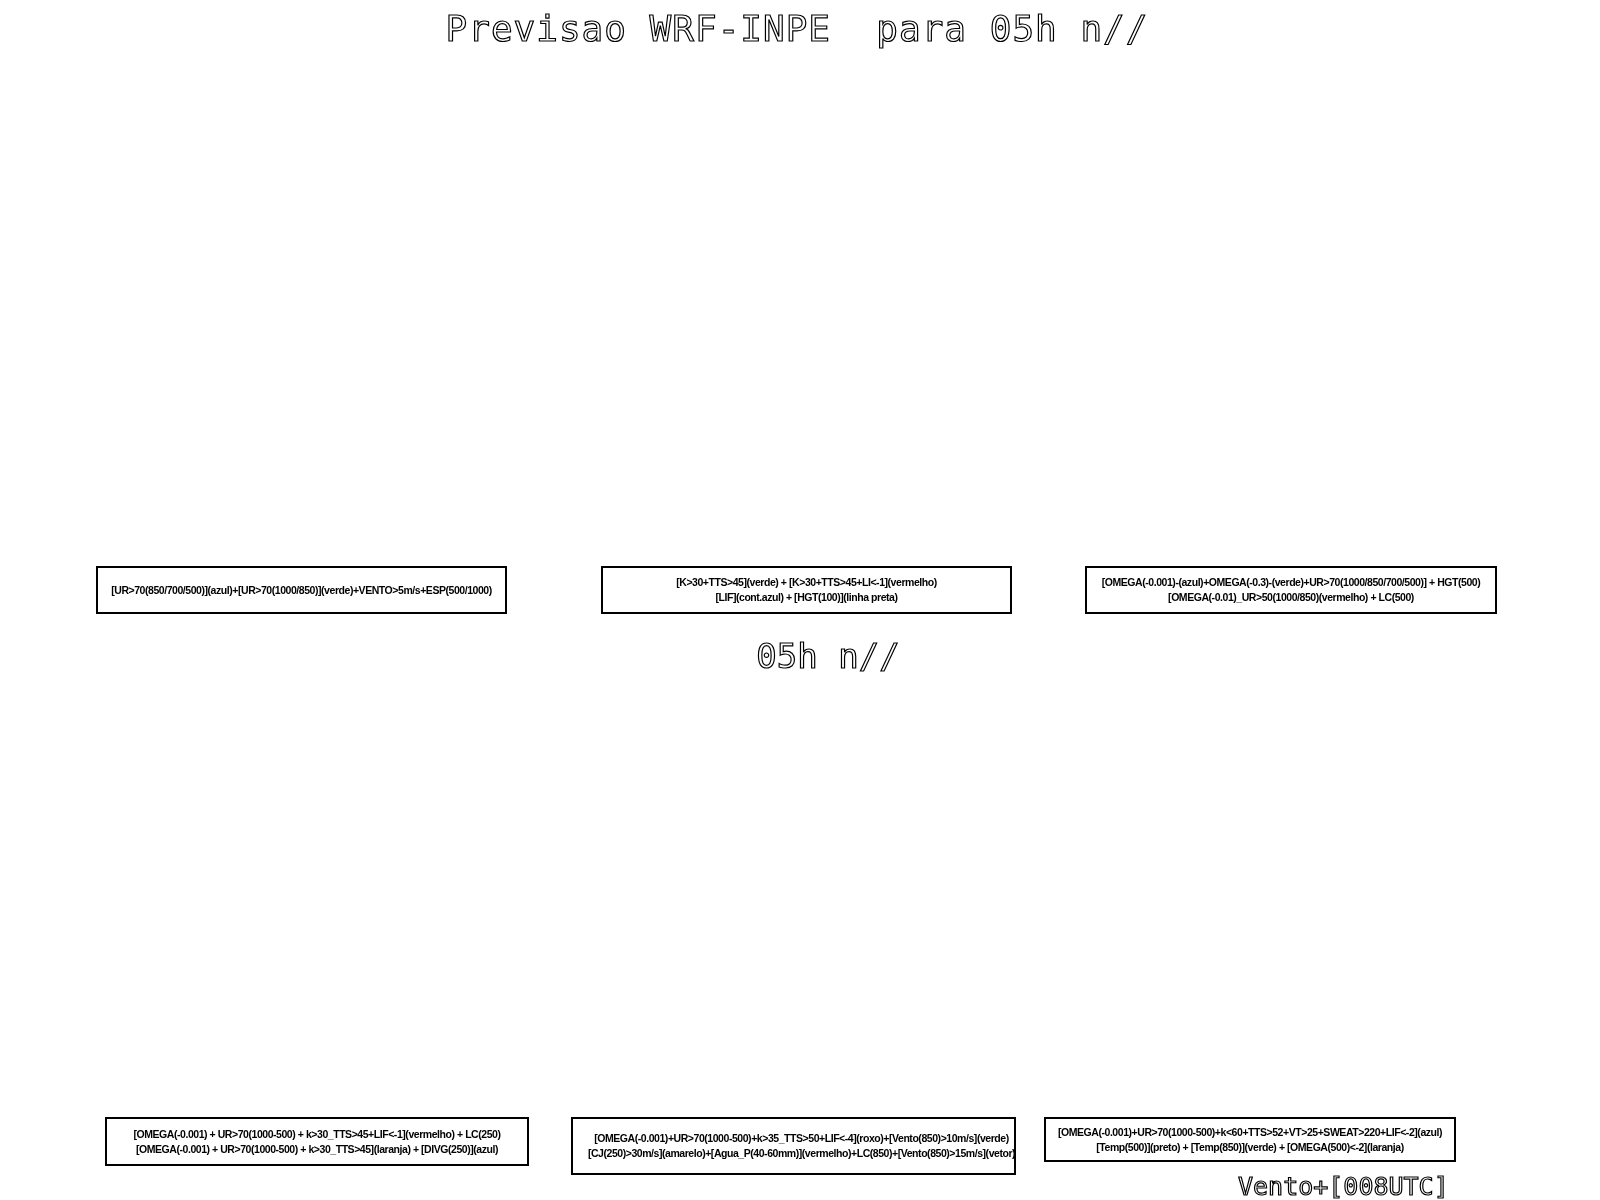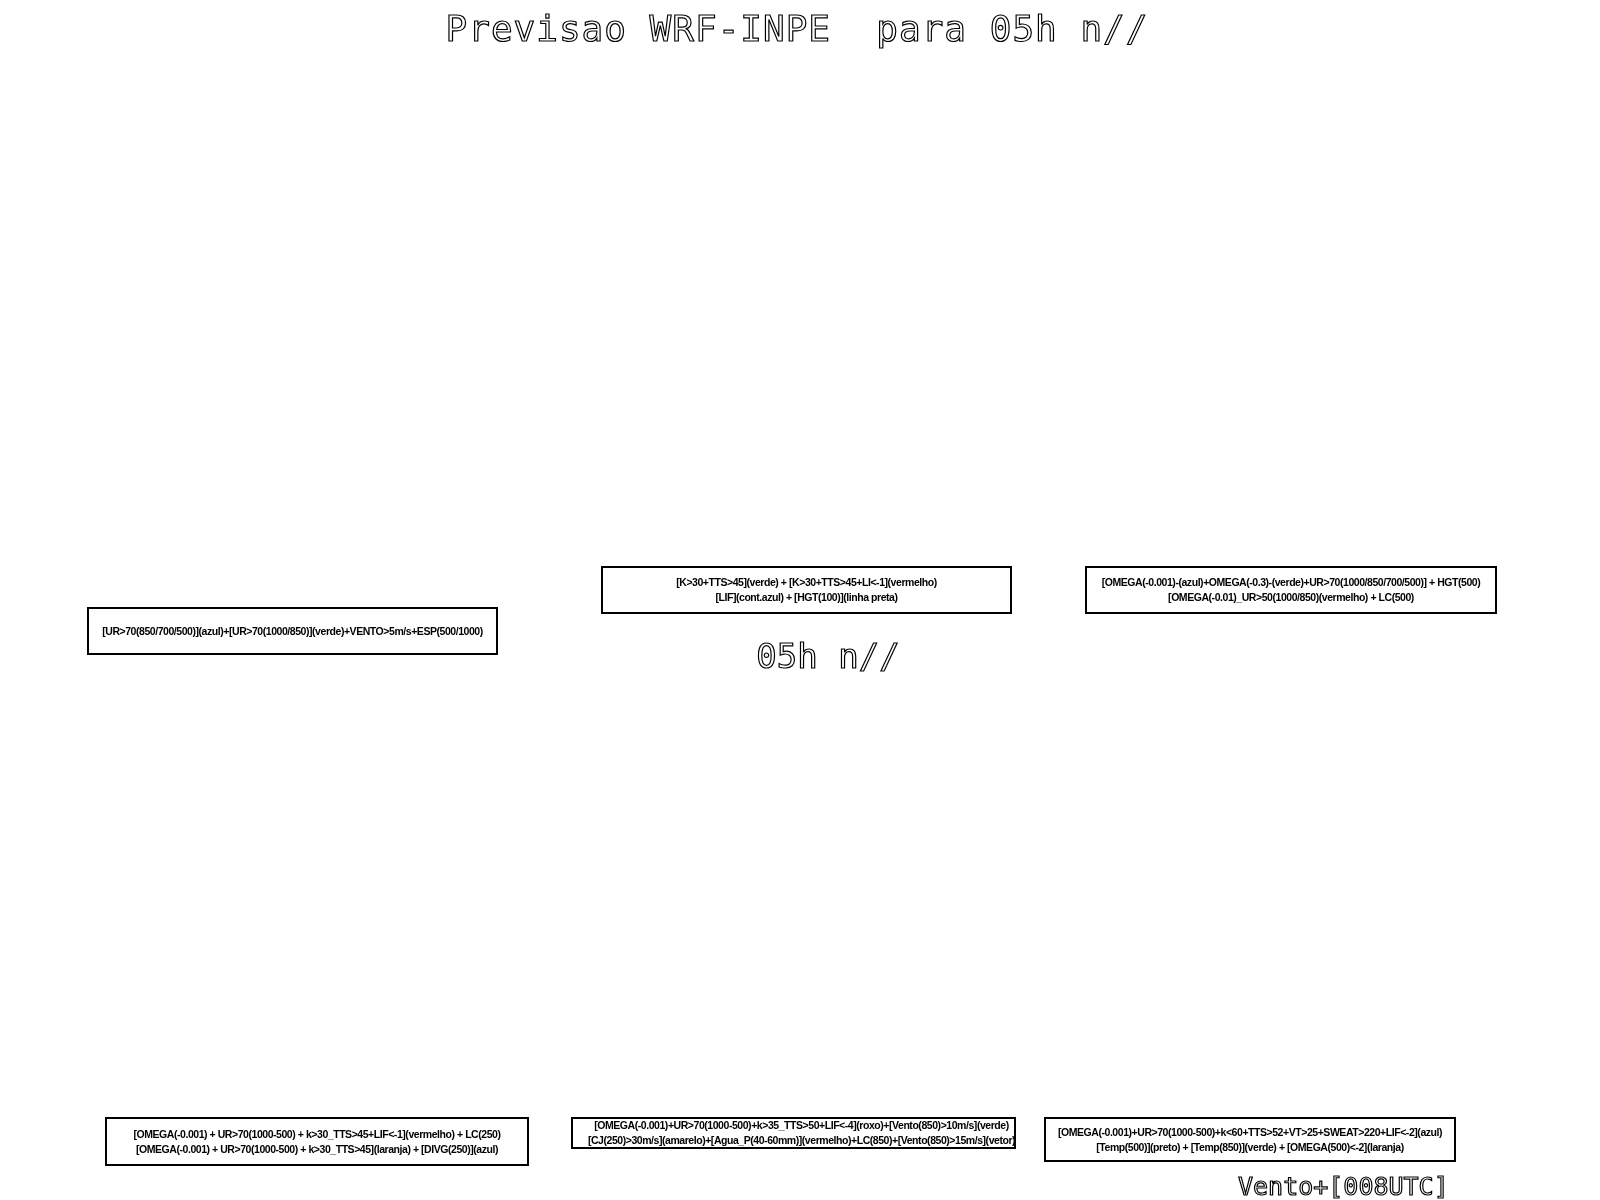--- a/index.html
+++ b/index.html
@@ -57,25 +57,25 @@
     justify-content:center;
     text-align:center;
     font-weight:bold;
     font-size:10.5px;
     letter-spacing:-0.45px;
     line-height:15px;
     white-space:nowrap;
     overflow:hidden;
   }
   .legend-box span { display:block; }
-  #box-top-left      { left:87px;   top:566px;  width:411px; height:48px;margin-top:41px; }
+  #box-top-left      { left:96px;   top:566px;  width:411px; height:48px; }
   #box-top-center    { left:581px;  top:566px;  width:411px; height:48px;margin-left:20px; }
   #box-top-right     { left:1085px; top:566px;  width:412px; height:48px;text-align:center; }
   #box-bottom-left   { left:105px;   top:1117px; width:424px; height:49px; }
-  #box-bottom-center { left:571px;  top:1117px; width:445px; height:32px;padding-left:16px; }
+  #box-bottom-center { left:571px;  top:1117px; width:445px; height:58px;padding-left:16px; }
   #box-bottom-right  { left:1044px; top:1117px; width:412px; height:45px; }
 </style>
 </head>
 <body>
 
 <div class="page-title stroke-text">Previsao WRF-INPE  para 05h n//</div>
 
 <div class="legend-box" id="box-top-left">
   <span>[UR&gt;70(850/700/500)](azul)+[UR&gt;70(1000/850)](verde)+VENTO&gt;5m/s+ESP(500/1000)</span>
 </div>

